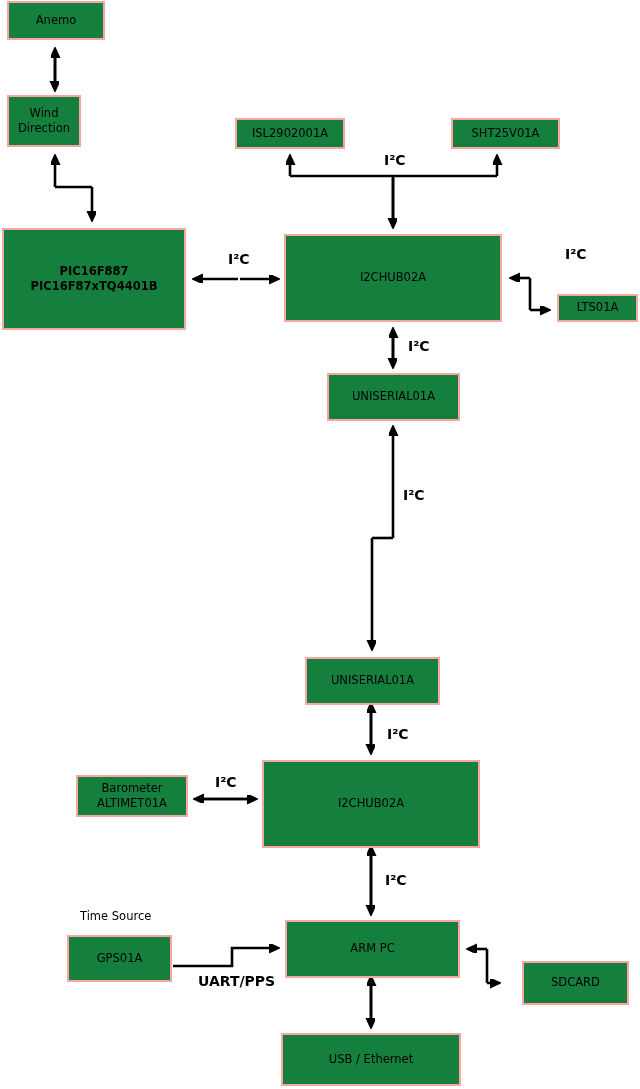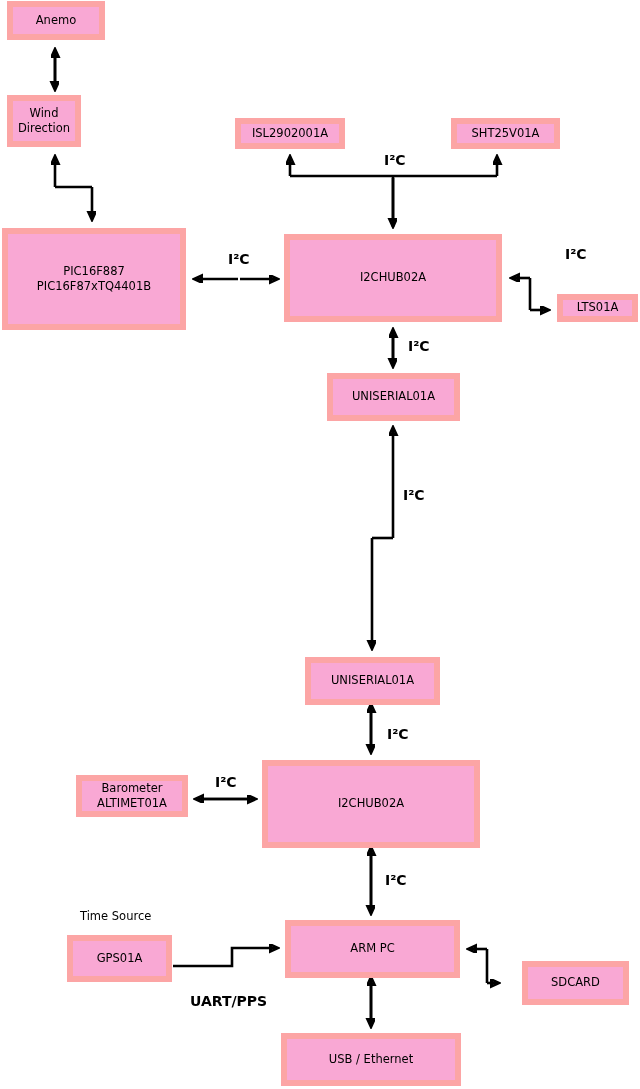--- a/index.html
+++ b/index.html
@@ -11,22 +11,22 @@
     position: relative;
     width: 640px;
     height: 1089px;
     background: #ffffff;
     font-family: "DejaVu Sans", sans-serif;
     overflow: hidden;
   }
   .node {
     position: absolute;
     box-sizing: border-box;
-    border: 6px solid #fca5a5;
-    background: #f9a8d4;
+    border: 2px solid #fca5a5;
+    background: #15803d;
     display: flex;
     align-items: center;
     justify-content: center;
     text-align: center;
     color: #000000;
     font-size: 11.5px;
     line-height: 1.32;
     white-space: pre-line;
     z-index: 3;
   }
@@ -122,21 +122,21 @@
 
     <line x1="371" y1="979" x2="371" y2="1026" marker-end="url(#ah)"></line>
     <line x1="371" y1="1024" x2="371" y2="978" marker-end="url(#ah)"></line>
   </svg>
 
   <div class="node" style="left:7px; top:1px; width:98px; height:39px;">Anemo</div>
 
   <div class="node" style="left:7px; top:95px; width:74px; height:52px;">Wind
 Direction</div>
 
-  <div class="node" style="left:2px; top:228px; width:184px; height:102px;">PIC16F887
+  <div class="node" style="left:2px; top:228px; width:184px; height:102px;font-weight:bold;">PIC16F887
 PIC16F87xTQ4401B</div>
 
   <div class="node" style="left:235px; top:118px; width:110px; height:31px;">ISL2902001A</div>
 
   <div class="node" style="left:442px; top:118px; width:109px; height:31px;margin-left:9px;">SHT25V01A</div>
 
   <div class="node" style="left:284px; top:234px; width:218px; height:88px;">I2CHUB02A</div>
 
   <div class="node" style="left:557px; top:294px; width:81px; height:28px;">LTS01A</div>
 
@@ -166,17 +166,17 @@
   <div class="edge-label" style="left:408px; top:339px;">I²C</div>
 
   <div class="edge-label" style="left:403px; top:488px;">I²C</div>
 
   <div class="edge-label" style="left:387px; top:727px;">I²C</div>
 
   <div class="edge-label" style="left:215px; top:775px;">I²C</div>
 
   <div class="edge-label" style="left:385px; top:873px;">I²C</div>
 
-  <div class="edge-label" style="left:190px; top:974px;margin-top:20px;">UART/PPS</div>
+  <div class="edge-label" style="left:198px; top:974px;">UART/PPS</div>
 
   <div class="free-label" style="left:80px; top:911px;">Time Source</div>
 
 </div>
 
 </body></html>

